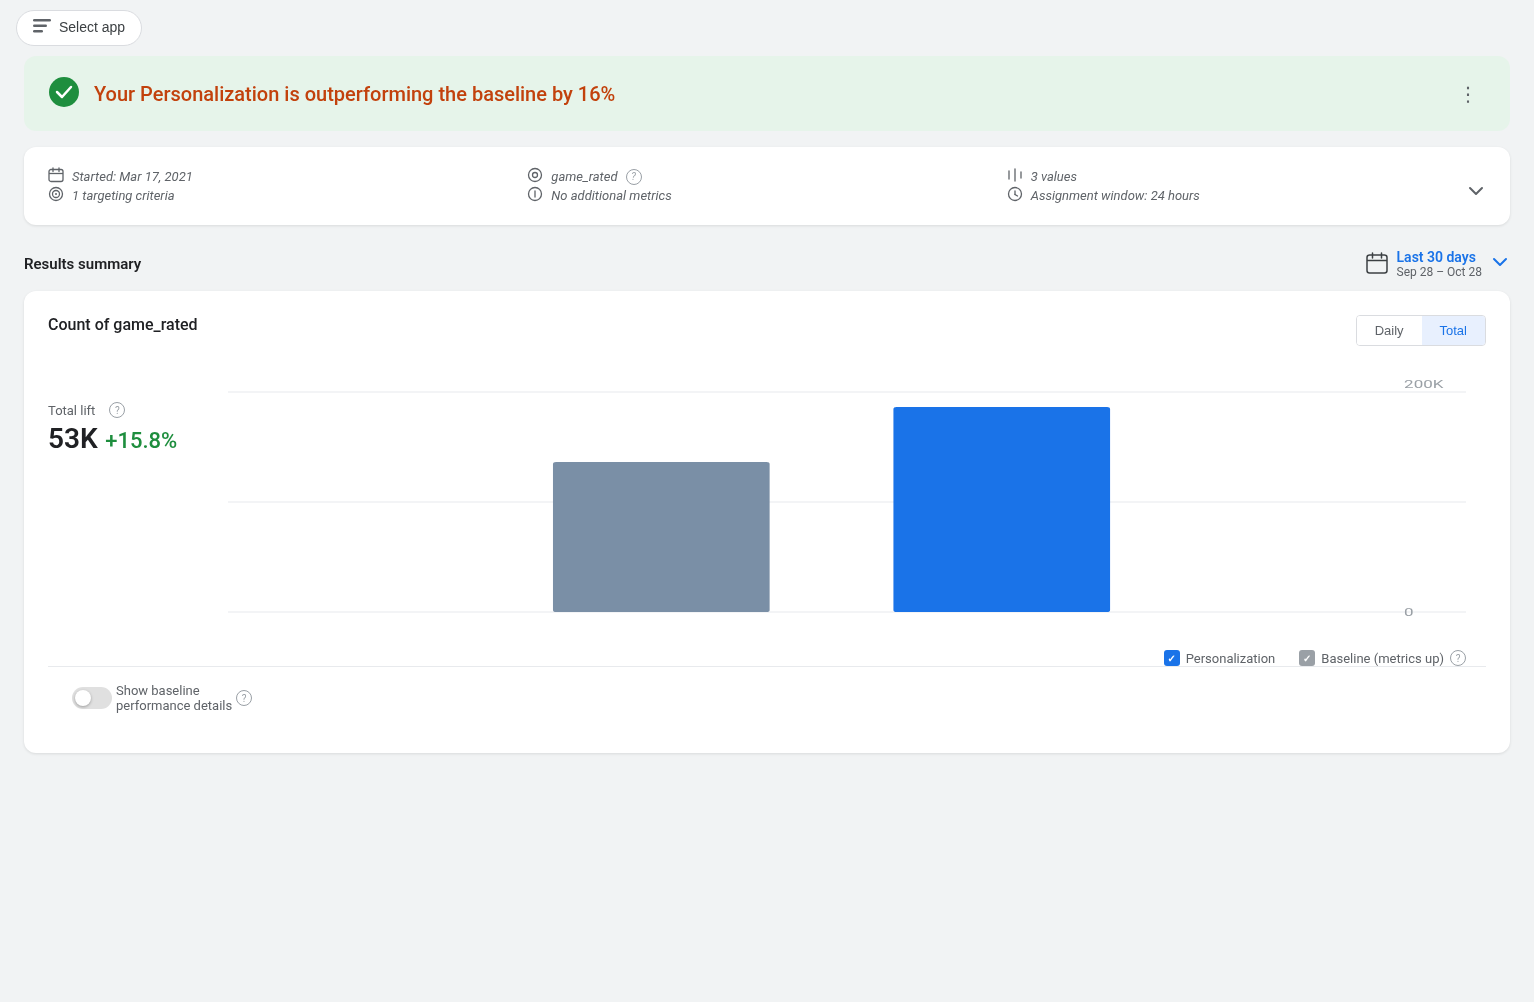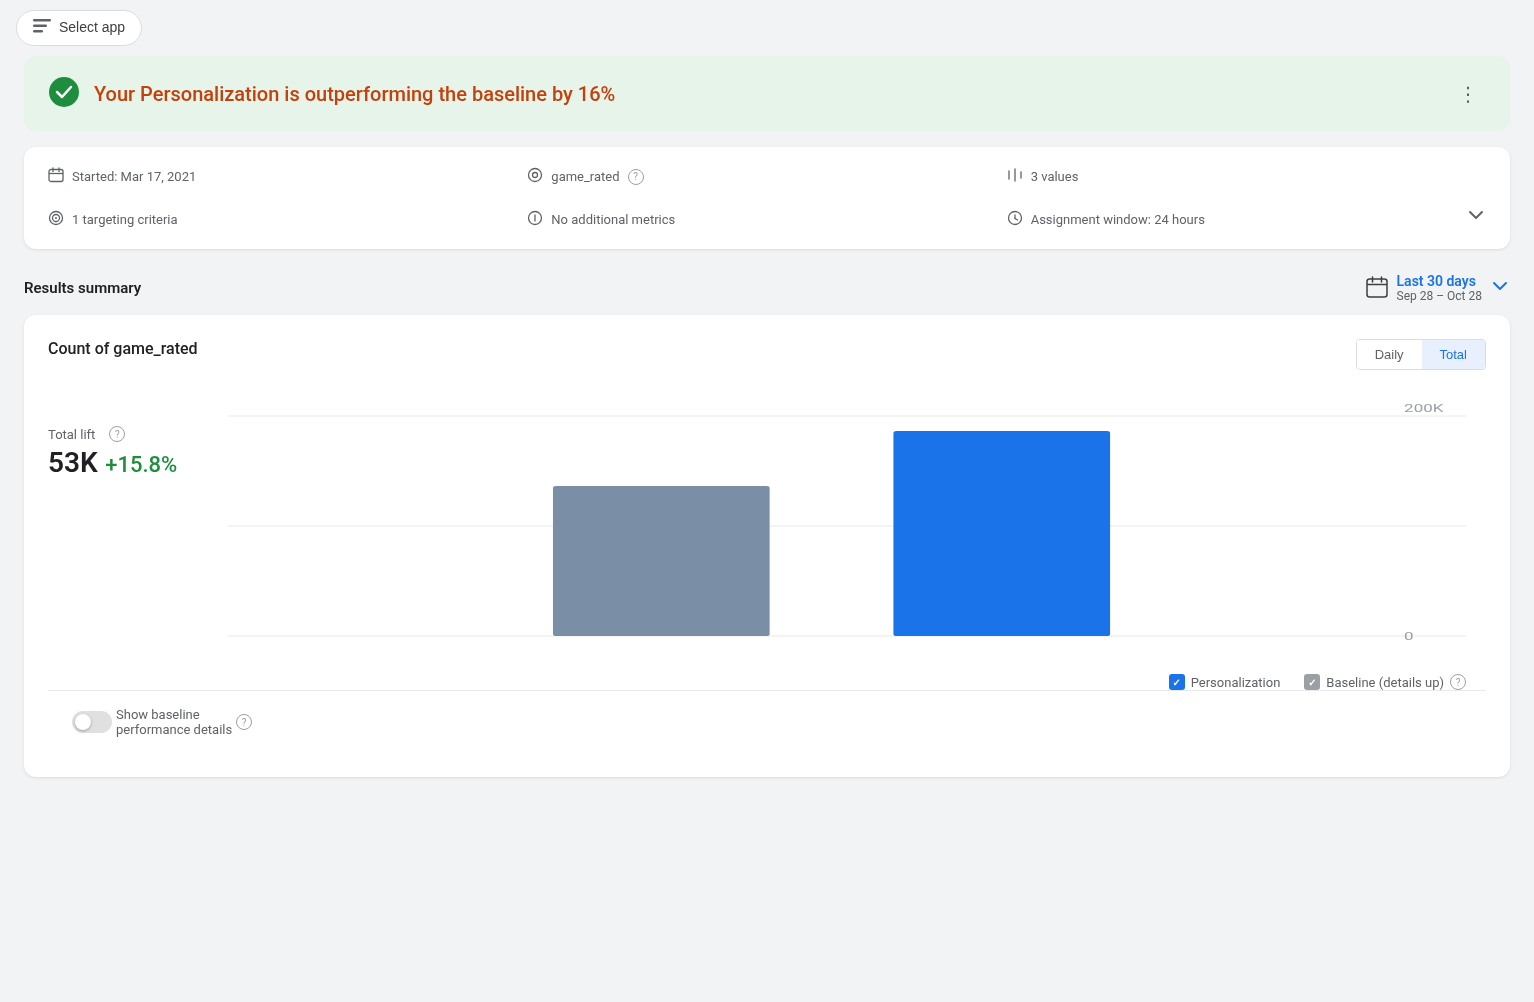--- a/index.html
+++ b/index.html
@@ -70,22 +70,23 @@
       background: #fff;
       border-radius: 12px;
       padding: 20px 24px;
       margin-bottom: 24px;
       box-shadow: 0 1px 3px rgba(0,0,0,0.1);
     }
 
     .info-grid {
       display: grid;
       grid-template-columns: 1fr 1fr 1fr;
-      gap: 24px 0;
+      gap: 0 0;
       position: relative;
+      font-style: italic;
     }
 
     .info-item {
       display: flex;
       align-items: center;
       gap: 8px;
       color: #5f6368;
       font-size: 13px;
     }
 
@@ -488,21 +489,21 @@
       </div>
     </div>
 
     <div class="chart-legend">
       <div class="legend-item">
         <div class="legend-checkbox blue">✓</div>
         <span>Personalization</span>
       </div>
       <div class="legend-item">
         <div class="legend-checkbox gray">✓</div>
-        <span>Baseline (details up)</span>
+        <span>Baseline (metrics up)</span>
         <span class="help-icon">?</span>
       </div>
     </div>
 
     <div class="baseline-footer">
       <div class="toggle-switch">
         <div class="toggle-switch-knob"></div>
       </div>
       <span class="baseline-label" style="white-space: pre-line;">Show baseline
 performance details</span>

